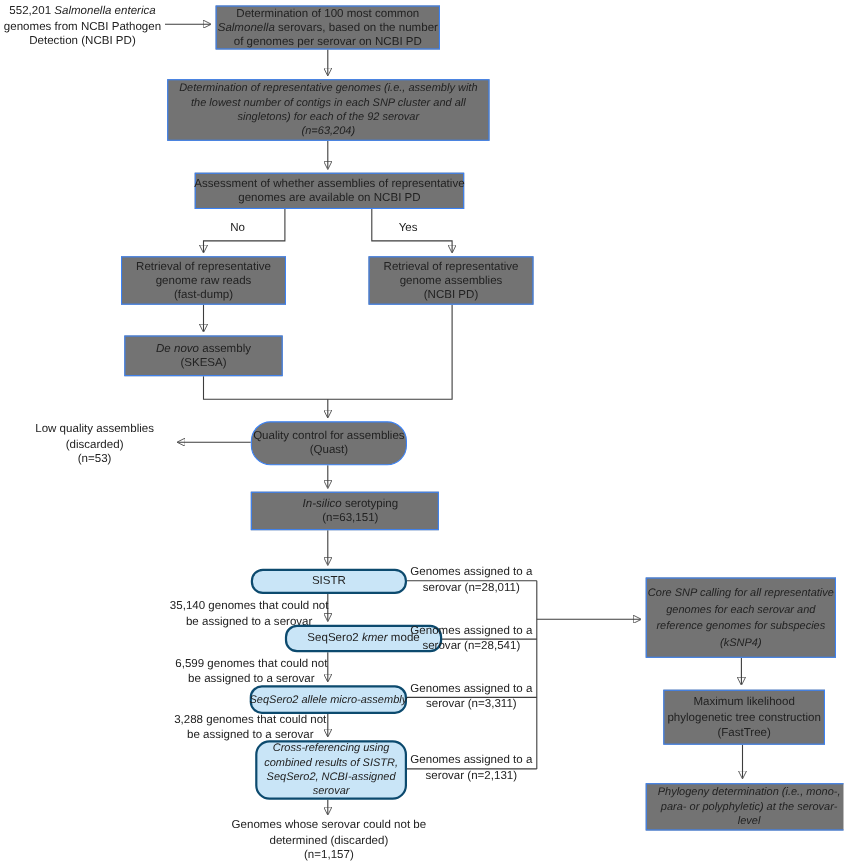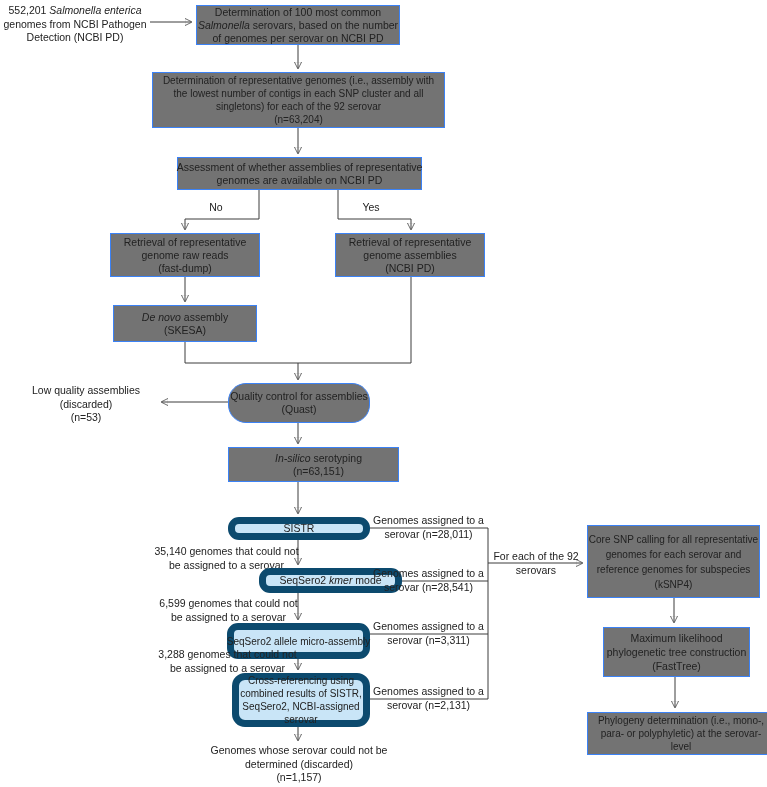--- a/index.html
+++ b/index.html
@@ -8,31 +8,31 @@
     font-family:"Liberation Sans","DejaVu Sans",sans-serif;color:#222222;
   }
   svg.connectors{position:absolute;left:0;top:0;width:767px;height:787px;}
   svg.connectors path{stroke:#3d3d3d;stroke-width:1;fill:none;}
   .box{
     position:absolute;box-sizing:border-box;border:1px solid #3b82f6;background:#737373;
     display:flex;flex-direction:column;justify-content:center;align-items:center;
     text-align:center;font-size:10.5px;
   }
   .box.blue{
-    background:#c9e5f7;border:7px solid #0c4a6e;border-radius:11px;
+    background:#c9e5f7;border:2px solid #0c4a6e;border-radius:11px;
   }
   .note{
     position:absolute;box-sizing:border-box;text-align:center;font-size:10.5px;
   }
   .ln{line-height:13px;white-space:nowrap;}
   .note .ln{line-height:13.5px;}
   .it{font-style:italic;}
   .lh15 .ln{line-height:15px;}
   .lh14 .ln{line-height:14px;}
-  .fs10{font-size:10px;}
+  .fs10{font-size:10px;font-style:italic;}
 </style>
 </head>
 <body>
 
 <div class="canvas">
 
   <svg class="connectors" viewBox="0 0 767 787" xmlns="http://www.w3.org/2000/svg">
     <defs>
       <marker id="arw" viewBox="0 0 10 10" refX="8.5" refY="5" markerWidth="7.5" markerHeight="7.5" orient="auto-start-reverse">
         <path d="M0,0 L10,5 L0,10 z" fill="#3d3d3d" stroke="none"></path>
@@ -138,21 +138,21 @@
 
   <div class="box blue" style="left:227px;top:568px;width:143px;height:25px;margin-left:32px;">
     <div class="ln"><span>SeqSero2 </span><span class="it">kmer</span><span> mode</span></div>
   </div>
 
   <div class="note" style="left:157px;top:597px;width:143px;">
     <div class="ln">6,599 genomes that could not</div>
     <div class="ln">be assigned to a serovar</div>
   </div>
 
-  <div class="box blue fs10" style="left:227px;top:623px;width:143px;height:36px;">
+  <div class="box blue fs10" style="left:227px;top:623px;width:143px;height:26px;">
     <div class="ln">SeqSero2 allele micro-assembly</div>
   </div>
 
   <div class="note" style="left:155px;top:648px;width:145px;">
     <div class="ln">3,288 genomes that could not</div>
     <div class="ln">be assigned to a serovar</div>
   </div>
 
   <div class="box blue fs10" style="left:232px;top:673px;width:138px;height:54px;border-radius:13px;">
     <div class="ln">Cross-referencing using</div>
@@ -171,24 +171,20 @@
   </div>
   <div class="note" style="left:371px;top:620px;width:115px;">
     <div class="ln">Genomes assigned to a</div>
     <div class="ln">serovar (n=3,311)</div>
   </div>
   <div class="note" style="left:371px;top:685px;width:115px;">
     <div class="ln">Genomes assigned to a</div>
     <div class="ln">serovar (n=2,131)</div>
   </div>
 
-  <div class="note lh14" style="left:490px;top:549px;width:92px;">
-    <div class="ln">For each of the 92</div>
-    <div class="ln">serovars</div>
-  </div>
 
   <div class="box fs10 lh15" style="left:587px;top:525px;width:173px;height:73px;">
     <div class="ln">Core SNP calling for all representative</div>
     <div class="ln">genomes for each serovar and</div>
     <div class="ln">reference genomes for subspecies</div>
     <div class="ln">(kSNP4)</div>
   </div>
 
   <div class="box lh14" style="left:603px;top:627px;width:147px;height:50px;">
     <div class="ln">Maximum likelihood</div>

